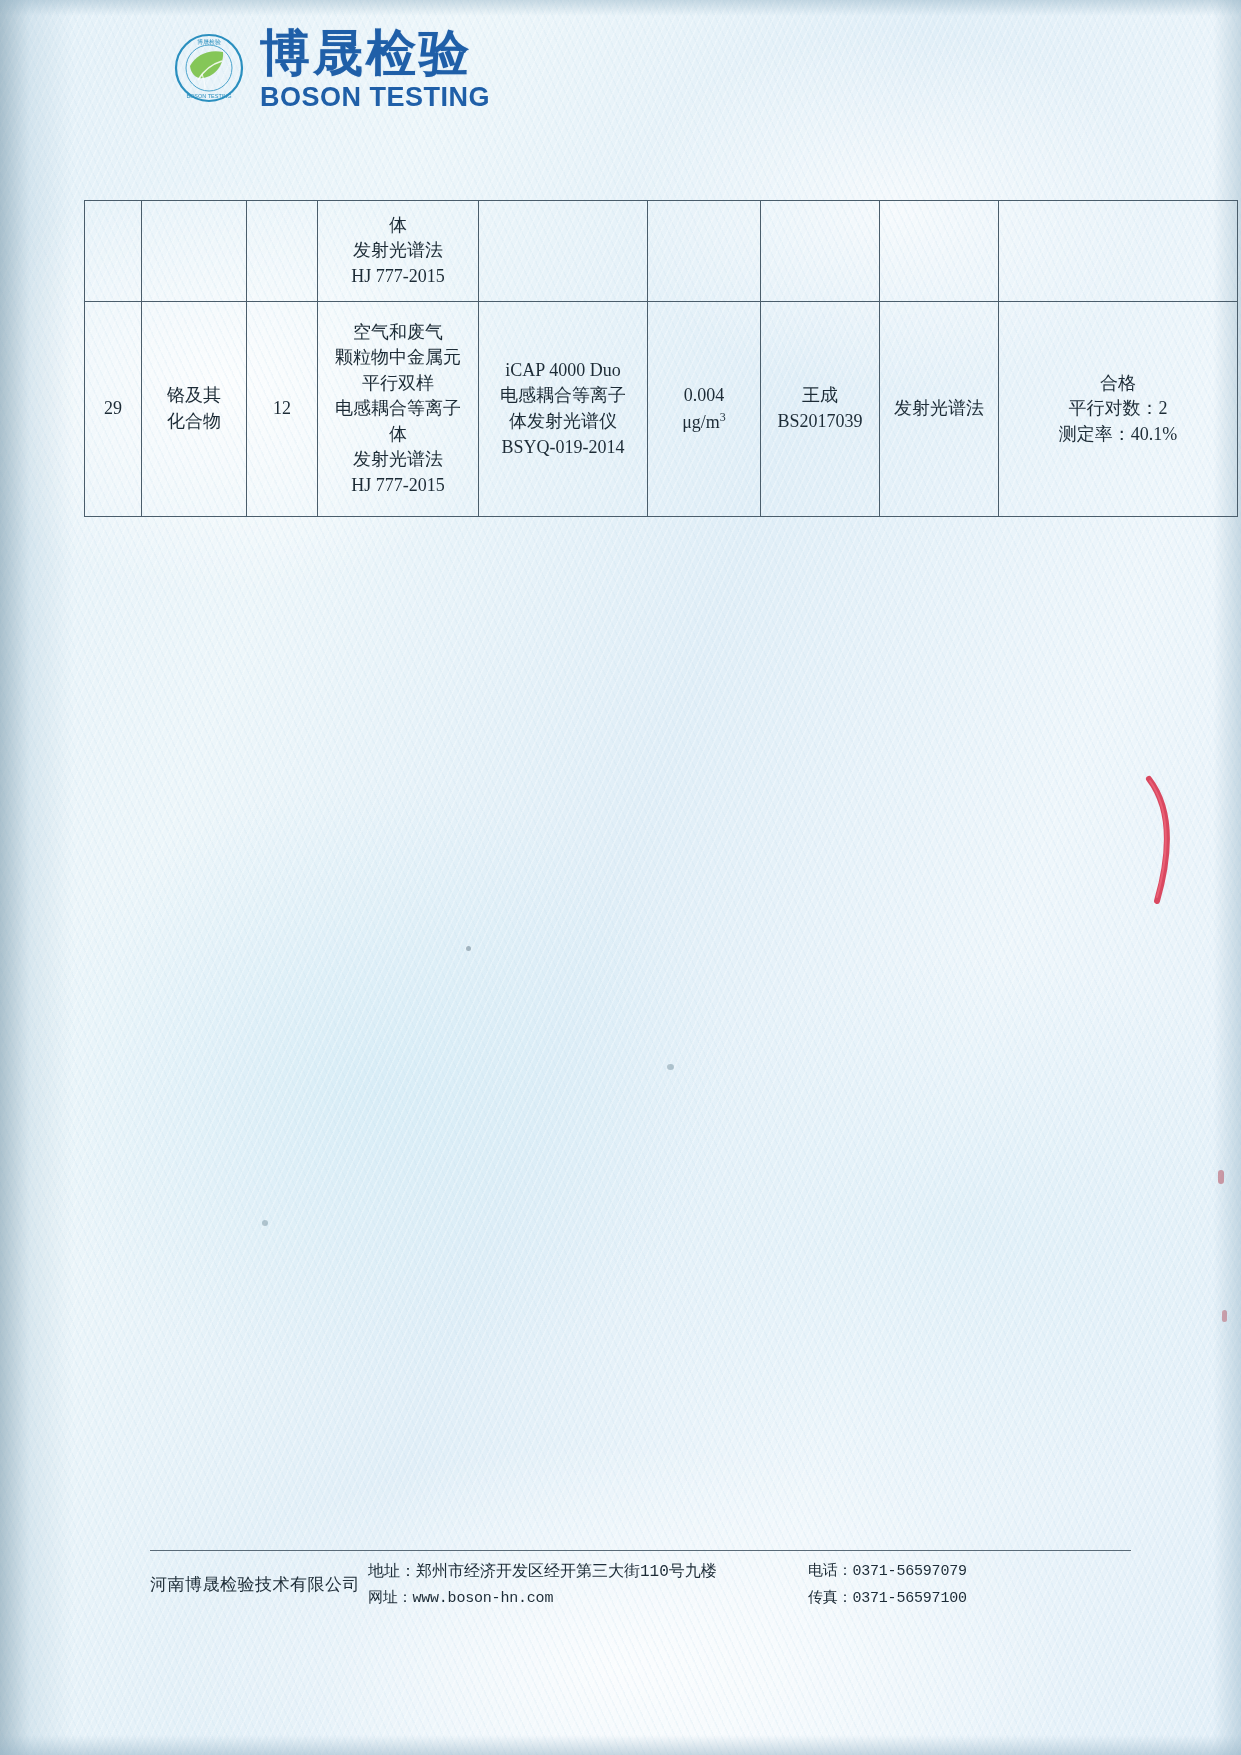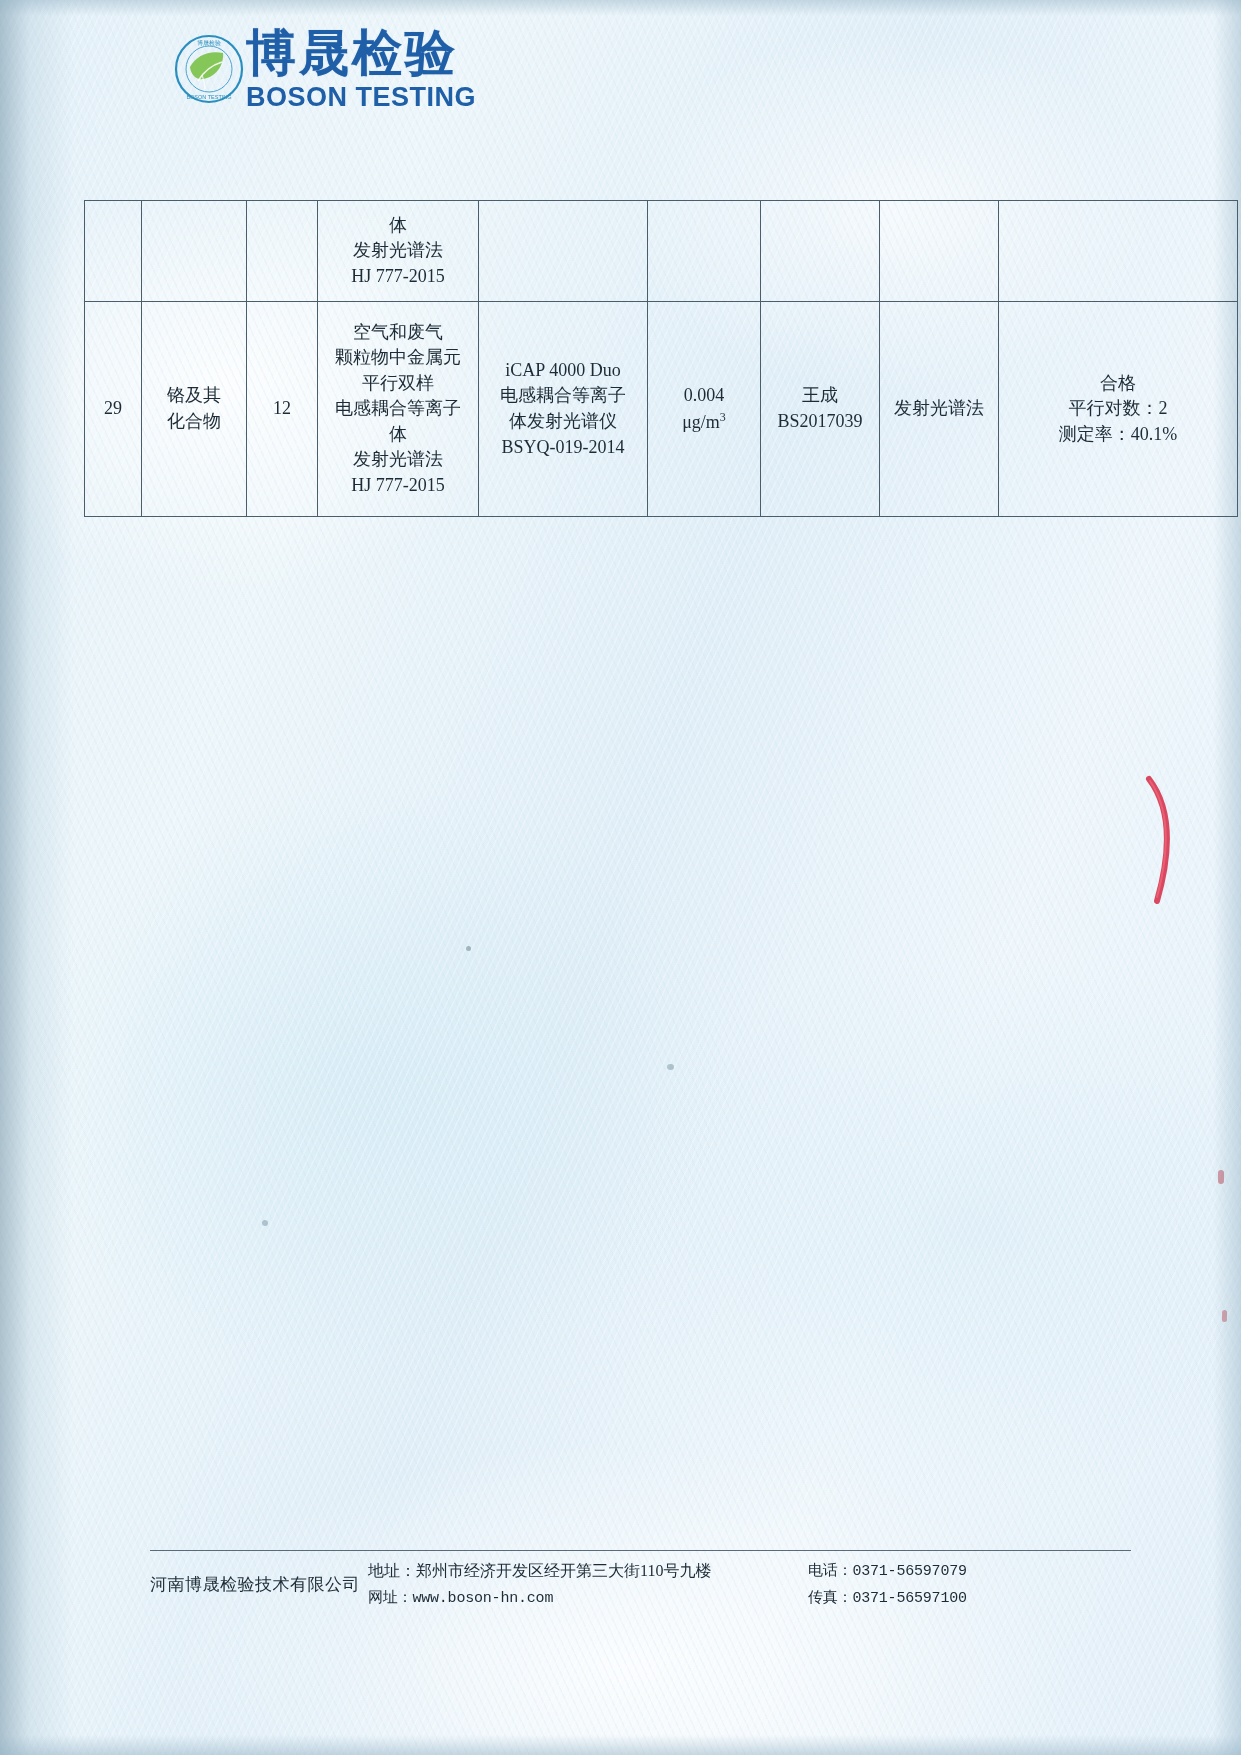--- a/index.html
+++ b/index.html
@@ -71,22 +71,21 @@
     position: absolute;
     inset: 0;
   }
 
   
   .header {
     position: absolute;
     left: 172px;
     top: 28px;
     display: flex;
-    align-items: center;
-    gap: 0;
+    gap: 14px;
   }
   .logo-mark {
     width: 74px;
     height: 82px;
     position: relative;
   }
   .logo-mark svg { display:block; }
   .logo-text {
     display: flex;
     flex-direction: column;
@@ -177,21 +176,21 @@
     color: #1c2b36;
   }
   .footer-company {
     grid-row: span 2;
     align-self: center;
     font-family: "Liberation Serif", serif;
     font-size: 17px;
     letter-spacing: .5px;
   }
   .footer-mid, .footer-right {
-    font-family: Liberation Serif, serif;
+    font-family: Liberation Mono, monospace;
     white-space: nowrap;
   }
   .mono { font-family: "Liberation Mono", monospace; font-size: 15px; letter-spacing: -0.2px; }
 </style>
 </head>
 <body>
 
 <div class="paper"></div>
 <div class="scan-edge-left"></div>
 <div class="scan-edge-right"></div>

